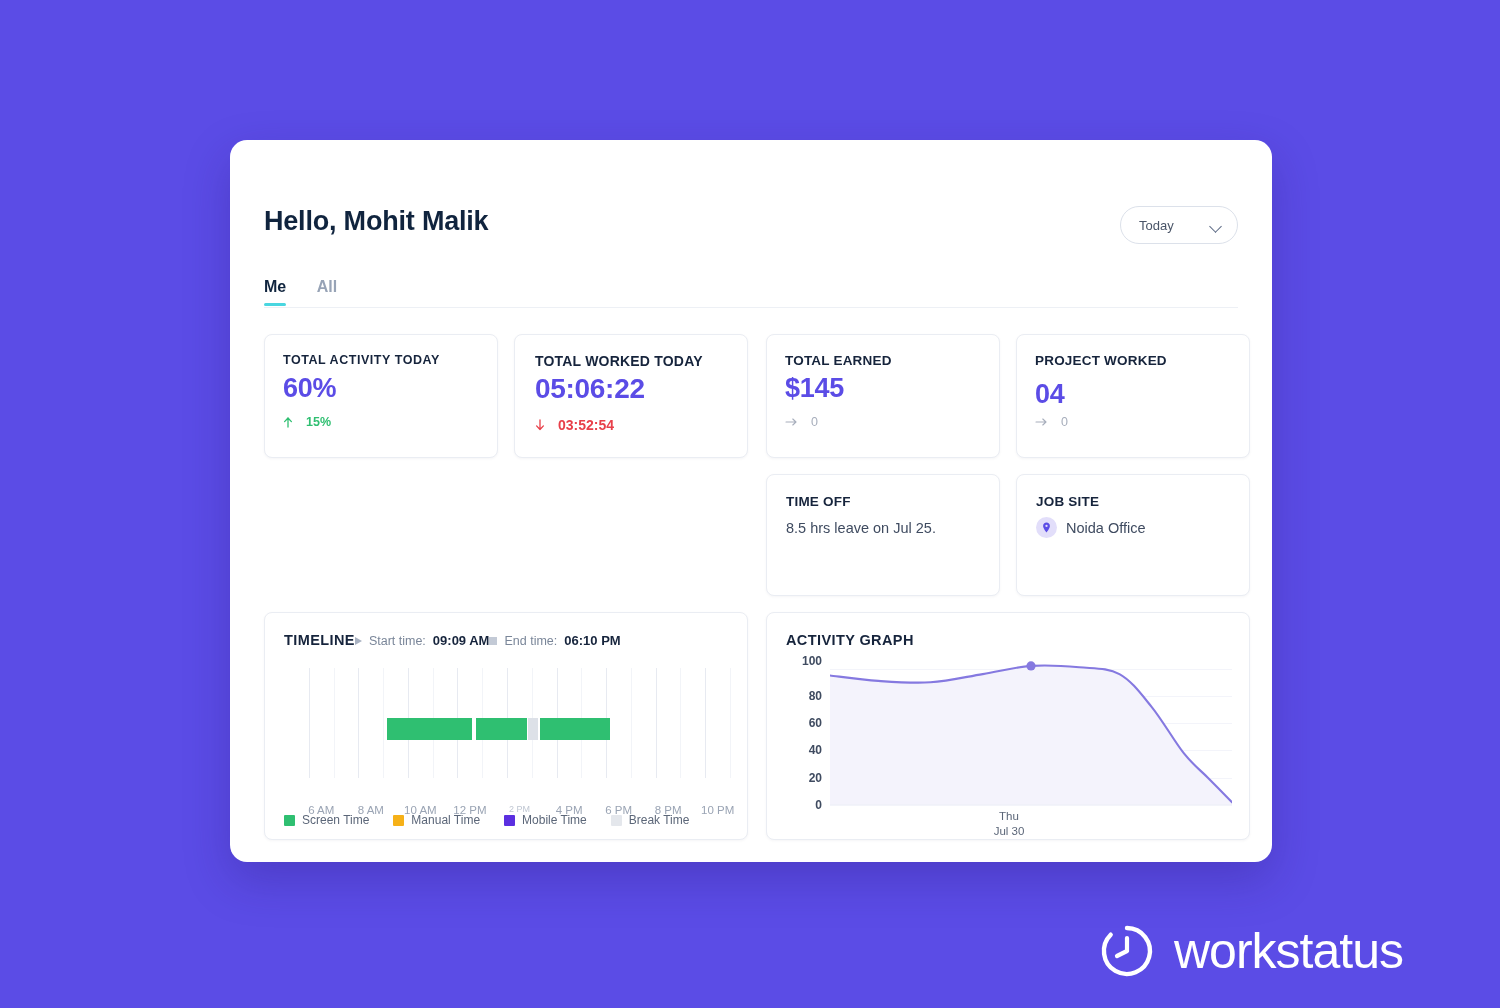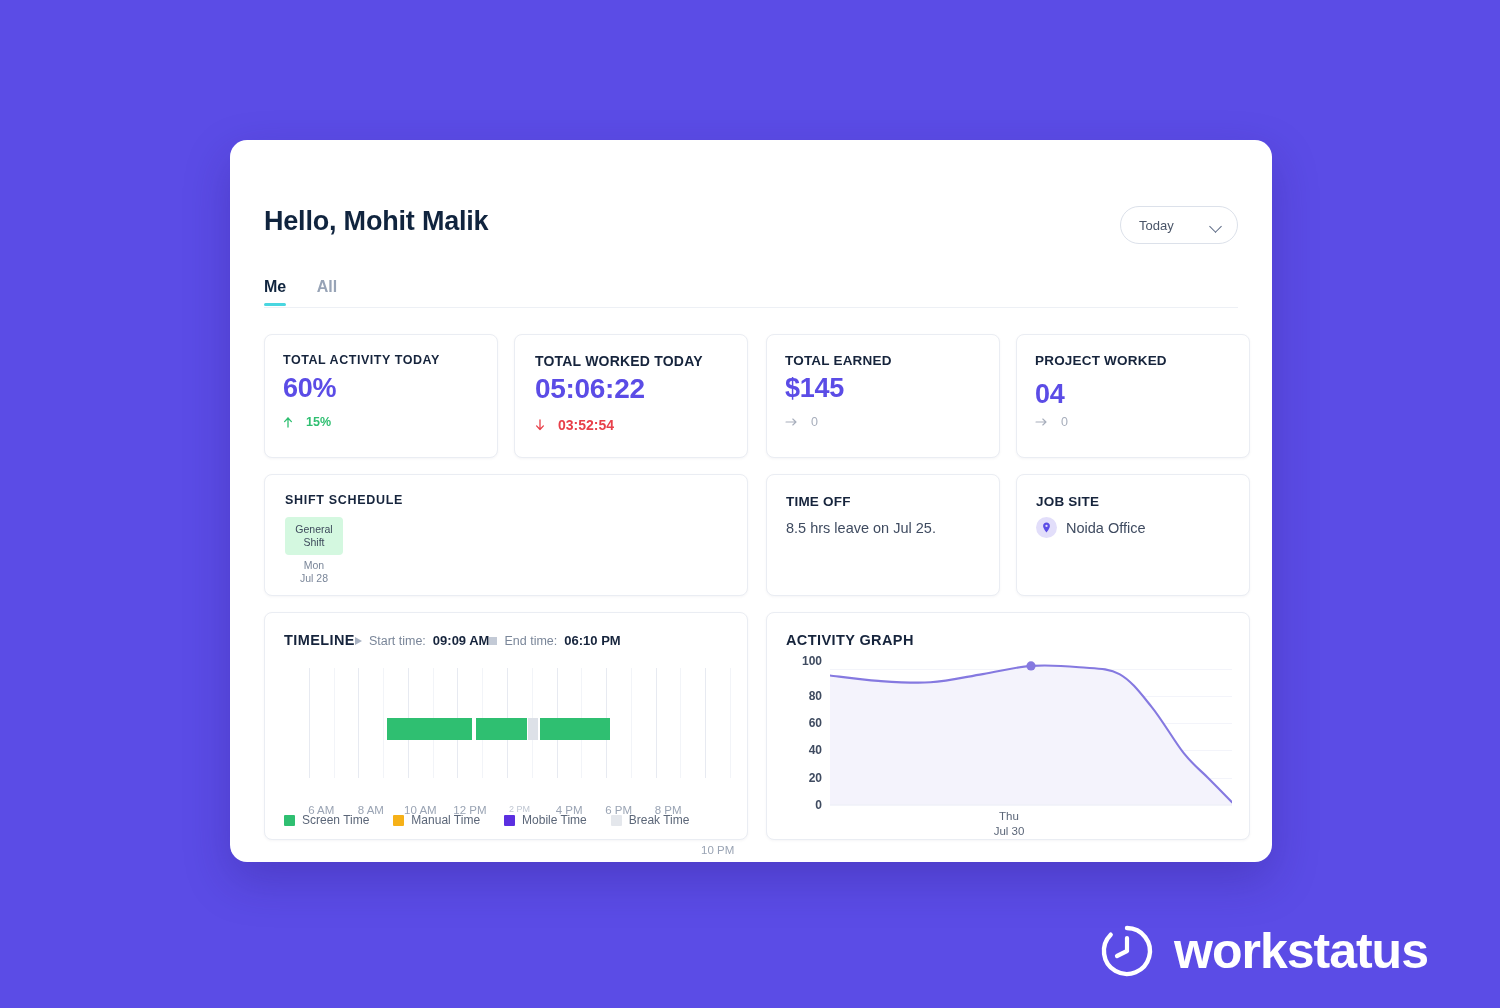--- a/index.html
+++ b/index.html
@@ -162,21 +162,21 @@
   .ag-ylab { position:absolute; right:0; font-size:12px; font-weight:700; color:#3F4B60; transform:translateY(-50%); }
   .ag-ycol { position:absolute; left:0; top:0; width:36px; height:150px; }
   .ag-canvas { position:absolute; left:44px; top:0; right:0; height:150px; }
   .ag-gl { position:absolute; left:0; right:0; height:1px; background:#F3F4FA; }
   .ag-xlab { position:absolute; left:19px; top:196px; width:446px; text-align:center;
              font-size:11.5px; color:#5B6678; line-height:15px; }
   .ag-xlab span { display:block; }
 
   
   .brand { position:absolute; left:1098px; top:922px; display:flex; align-items:center; gap:18px; }
-  .brand-text { font-size:50px; font-weight:700; color:#fff; letter-spacing:-1px; line-height:50px;text-align:right; }
+  .brand-text { font-size:50px; font-weight:400; color:#fff; letter-spacing:-1px; line-height:50px;text-align:right; }
 </style>
 </head>
 <body>
 
 <div class="stage">
 
   <div class="panel">
     <div class="panel-inner">
 
       <div class="hdr">
@@ -229,31 +229,20 @@
         <div class="card-label">PROJECT WORKED</div>
         <div class="card-value">04</div>
         <div class="delta flat">
           <svg width="13" height="10" viewBox="0 0 13 10">
               <path d="M1 5 L11 5 M11 5 L7.8 2 M11 5 L7.8 8" stroke="#A7AEBC" stroke-width="1.1" fill="none" stroke-linecap="round"></path>
             </svg>
           <span>0</span>
         </div>
       </div>
 
-      <div class="card" id="card-shift">
-        <div class="card-label">SHIFT SCHEDULE</div>
-        <div class="shift-badge">
-          <span>General</span>
-          <span>Shift</span>
-        </div>
-        <div class="shift-day">
-          <div>Mon</div>
-          <div>Jul 28</div>
-        </div>
-      </div>
 
       <div class="card" id="card-off">
         <div class="card-label">TIME OFF</div>
         <div class="off-text">8.5 hrs leave on Jul 25.</div>
       </div>
 
       <div class="card" id="card-site">
         <div class="card-label">JOB SITE</div>
         <div class="site-row">
           <span class="pin-badge">
@@ -311,21 +300,21 @@
         </div>
         <div class="tl-xaxis" id="tl-xaxis">
             <div class="xlab" style="left: 24.7778px;">6 AM</div>
             <div class="xlab" style="left: 74.3333px;">8 AM</div>
             <div class="xlab" style="left: 123.889px;">10 AM</div>
             <div class="xlab" style="left: 173.444px;">12 PM</div>
             <div class="xlab minor" style="left: 223px;">2 PM</div>
             <div class="xlab" style="left: 272.556px;">4 PM</div>
             <div class="xlab" style="left: 322.111px;">6 PM</div>
             <div class="xlab" style="left: 371.667px;">8 PM</div>
-            <div class="xlab" style="left: 421.222px; margin-top: 40px;">10 PM</div>
+            <div class="xlab" style="left: 421.222px;">10 PM</div>
           </div>
 
         <div class="tl-legend" id="tl-legend">
             <div class="lg">
               <span class="sw" style="background: rgb(47, 191, 113);"></span>
               <span>Screen Time</span>
             </div>
             <div class="lg">
               <span class="sw" style="background: rgb(246, 177, 24);"></span>
               <span>Manual Time</span>

